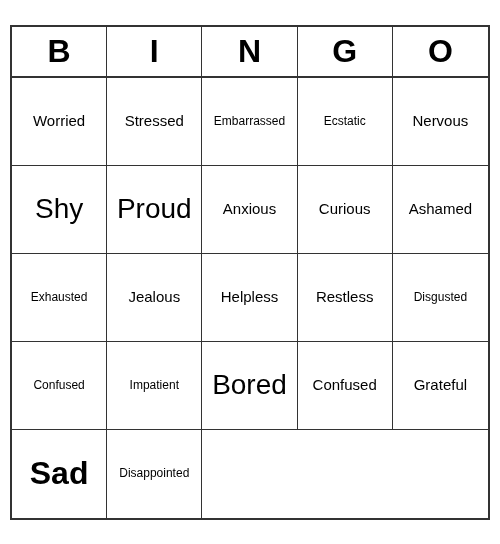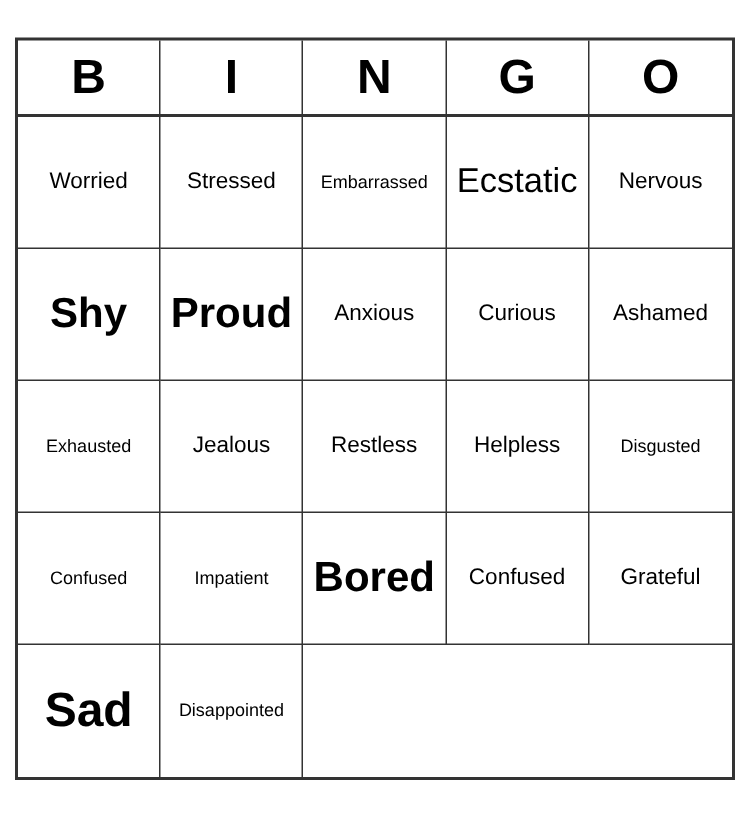--- a/index.html
+++ b/index.html
@@ -50,24 +50,24 @@
       border-right: none;
     }
     .bingo-cell:nth-child(n+21) {
       border-bottom: none;
     }
     .bingo-cell span {
       display: block;
       line-height: 1.2;
     }
     .size-normal { font-size: 15px; }
-    .size-large  { font-size: 28px; font-weight: bold; }
+    .size-large  { font-size: 28px; font-weight: normal; }
     .size-xlarge { font-size: 32px; font-weight: bold; }
     .size-small  { font-size: 12px; }
-    .size-medium { font-size: 23px; }
+    .size-medium { font-size: 12px; }
   </style>
 </head>
 <body>
 
 <div class="bingo-card">
   <div class="bingo-header">
   <div class="bingo-header-cell">B</div>
       <div class="bingo-header-cell">I</div>
       <div class="bingo-header-cell">N</div>
       <div class="bingo-header-cell">G</div>
@@ -104,24 +104,24 @@
       <div class="bingo-cell">
         <span class="size-normal">Ashamed</span>
       </div>
       <div class="bingo-cell">
         <span class="size-small">Exhausted</span>
       </div>
       <div class="bingo-cell">
         <span class="size-normal">Jealous</span>
       </div>
       <div class="bingo-cell">
-        <span class="size-normal">Restless</span>
+        <span class="size-normal">Helpless</span>
       </div>
       <div class="bingo-cell">
-        <span class="size-normal">Helpless</span>
+        <span class="size-normal">Restless</span>
       </div>
       <div class="bingo-cell">
         <span class="size-small">Disgusted</span>
       </div>
       <div class="bingo-cell">
         <span class="size-small">Confused</span>
       </div>
       <div class="bingo-cell">
         <span class="size-small">Impatient</span>
       </div>

